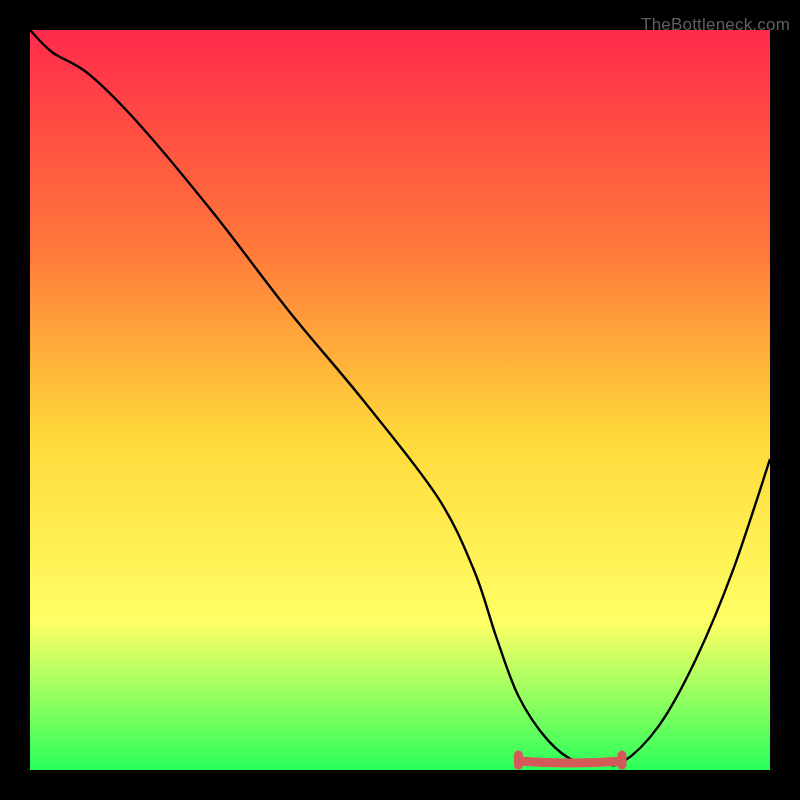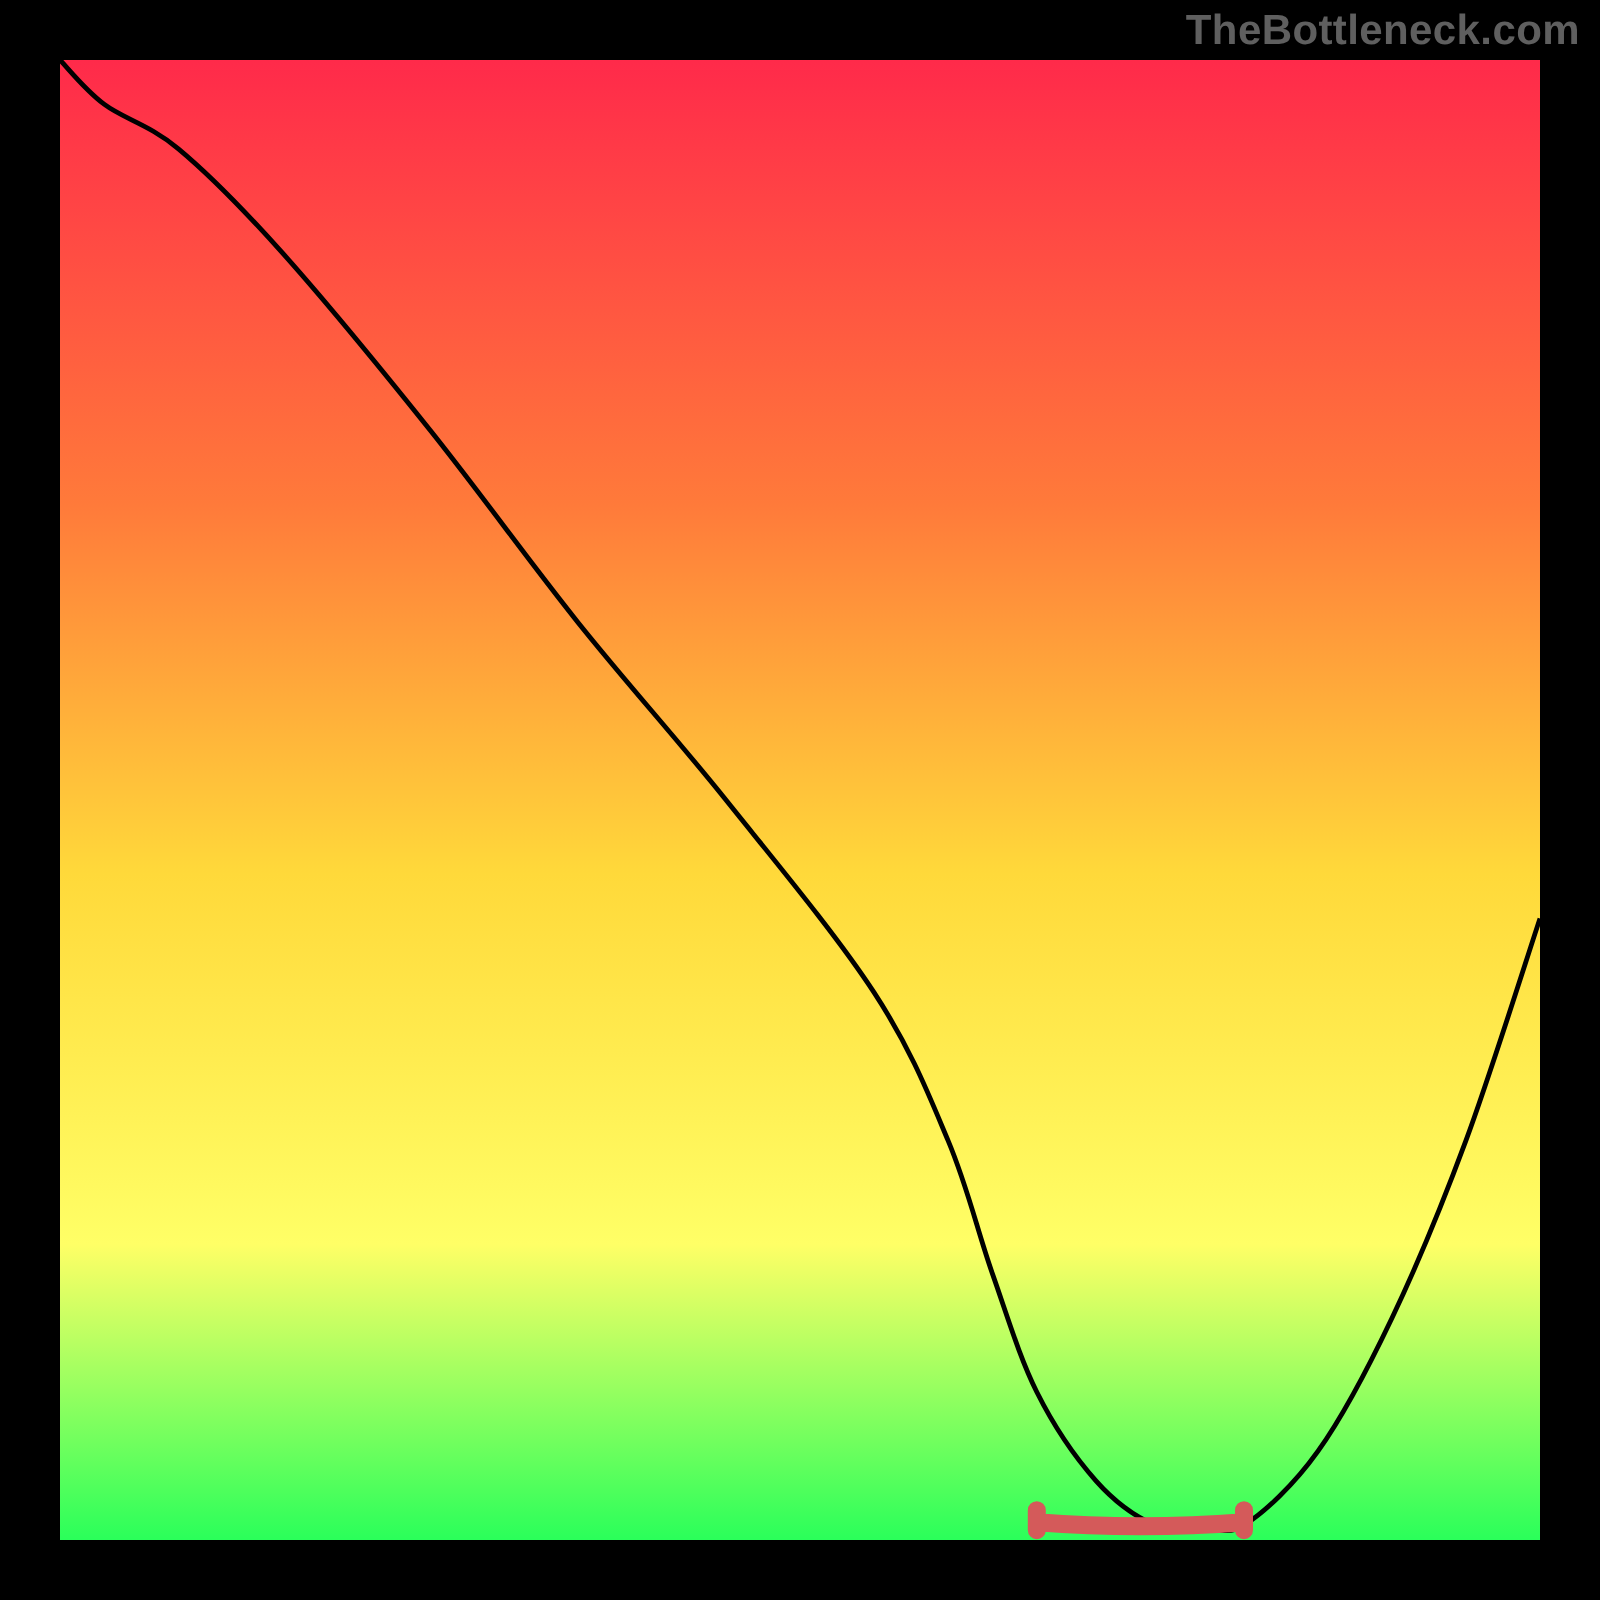--- a/index.html
+++ b/index.html
@@ -12,24 +12,24 @@
     font-family: Arial, Helvetica, sans-serif;
   }
   .frame {
     position: relative;
     width: 800px;
     height: 800px;
     background: #000;
   }
   .watermark {
     position: absolute;
-    top: 4px;
+    top: 15px;
     right: 10px;
-    font-size: 21px;
-    font-weight: bold;
+    font-size: 17px;
+    font-weight: normal;
     color: #5f5f5f;
     letter-spacing: 0.2px;
     z-index: 5;
   }
   .plot {
     position: absolute;
     left: 30px;
     top: 30px;
     width: 740px;
     height: 740px;

